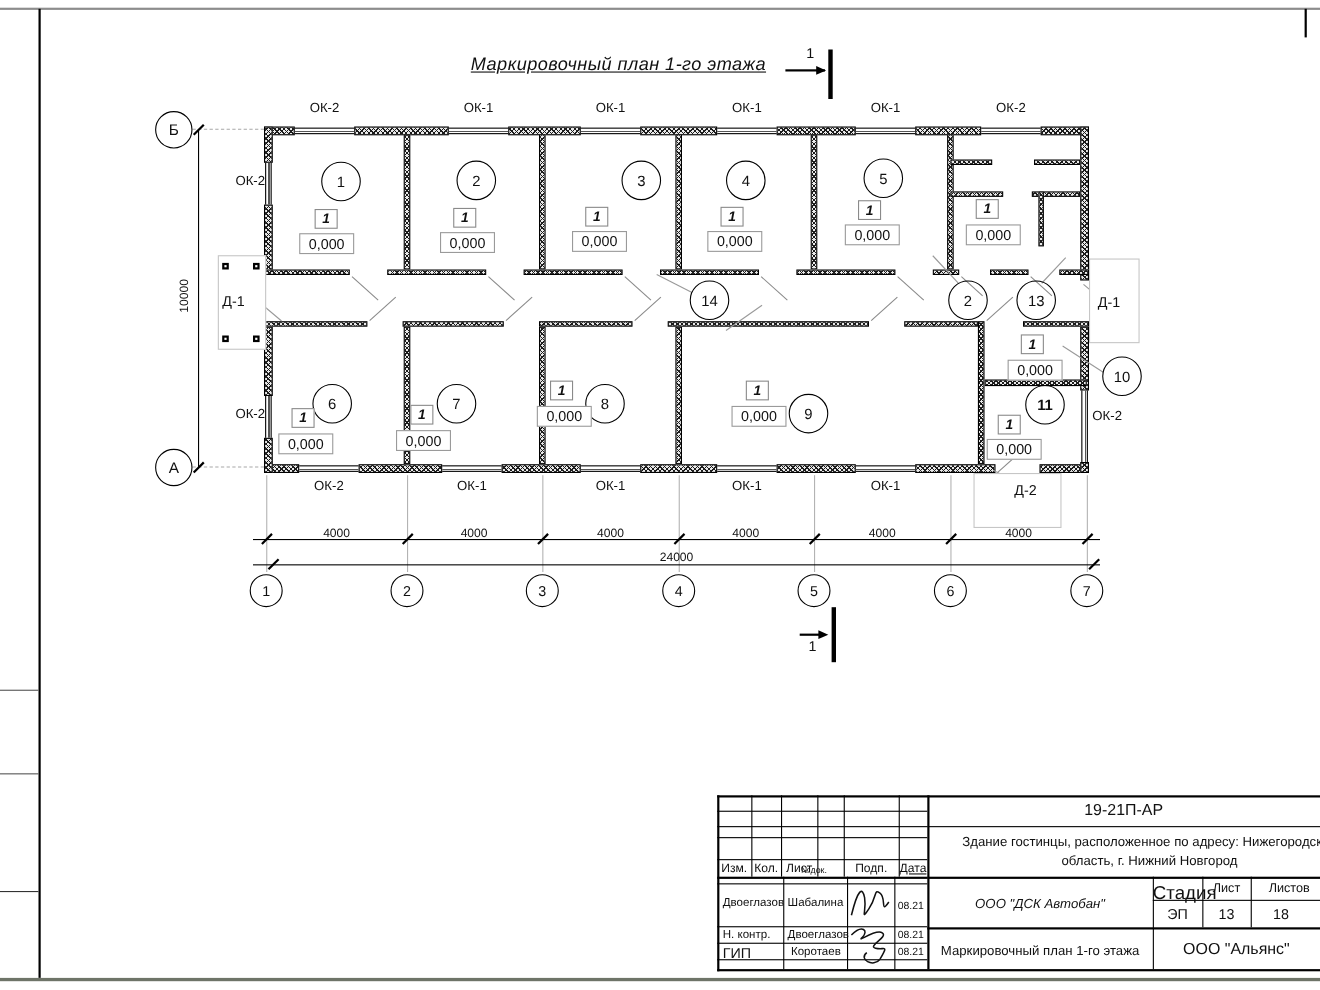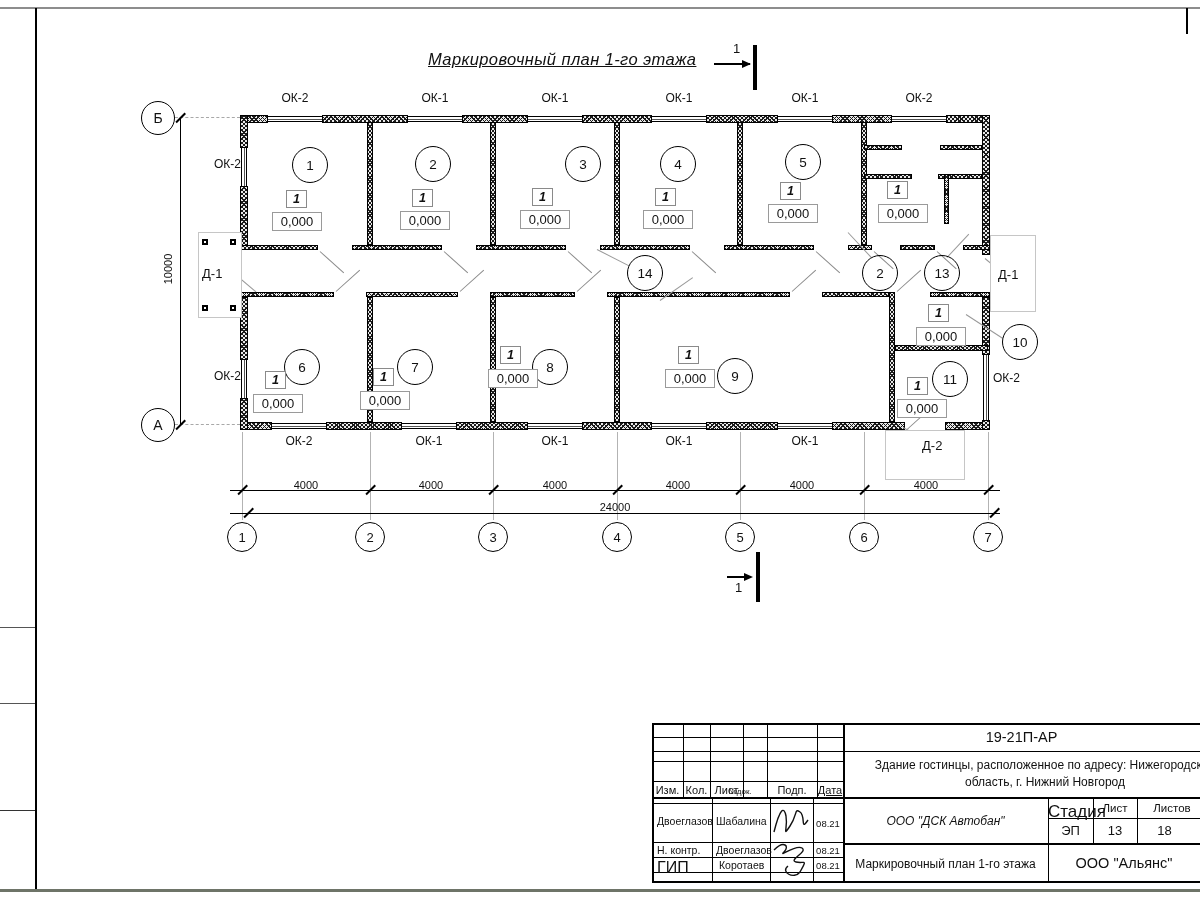--- a/index.html
+++ b/index.html
@@ -200,21 +200,21 @@
 <div class="rc" style="left:292px;top:147px;">1</div>
 <div class="rc" style="left:415px;top:146px;">2</div>
 <div class="rc" style="left:565px;top:146px;">3</div>
 <div class="rc" style="left:660px;top:146px;">4</div>
 <div class="rc" style="left:785px;top:144px;">5</div>
 <div class="rc" style="left:284px;top:349px;">6</div>
 <div class="rc" style="left:397px;top:349px;">7</div>
 <div class="rc" style="left:532px;top:349px;">8</div>
 <div class="rc" style="left:717px;top:358px;">9</div>
 <div class="rc" style="left:1002px;top:324px;">10</div>
-<div class="rc" style="left:932px;top:361px;">11</div>
+<div class="rc" style="left:932px;top:350px;font-weight:bold;">11</div>
 <div class="rc" style="left:862px;top:255px;">2</div>
 <div class="rc" style="left:924px;top:255px;">13</div>
 <div class="rc" style="left:627px;top:255px;">14</div>
 
 <div class="tbx" style="left:286px;top:190px;">1</div>
 <div class="ebox" style="left:272px;top:212px;">0,000</div>
 <div class="tbx" style="left:412px;top:189px;">1</div>
 <div class="ebox" style="left:400px;top:211px;">0,000</div>
 <div class="tbx" style="left:532px;top:188px;">1</div>
 <div class="ebox" style="left:520px;top:210px;">0,000</div>
@@ -296,21 +296,21 @@
   <div class="tbt ctr" style="left:728px;top:787px;width:24px;font-size:8px;text-align:center;">№док.</div>
   <div class="tbt ctr" style="left:767px;top:784px;width:50px;">Подп.</div>
   <div class="tbt ctr" style="left:817px;top:784px;width:26px;text-decoration:underline;">Дата</div>
 
   <div class="tbt" style="left:657px;top:815px;font-size:10.5px;">Двоеглазов</div>
   <div class="tbt" style="left:716px;top:815px;font-size:10.5px;">Шабалина</div>
   <div class="tbt ctr" style="left:813px;top:818px;width:30px;font-size:9.5px;">08.21</div>
   <div class="tbt" style="left:657px;top:844px;font-size:10.5px;">Н. контр.</div>
   <div class="tbt" style="left:716px;top:844px;font-size:10.5px;">Двоеглазов</div>
   <div class="tbt ctr" style="left:813px;top:845px;width:30px;font-size:9.5px;">08.21</div>
-  <div class="tbt" style="left:657px;top:859px;font-size:16px;">ГИП</div>
+  <div class="tbt" style="left:657px;top:859px;font-size:13px;">ГИП</div>
   <div class="tbt" style="left:719px;top:859px;font-size:10.5px;">Коротаев</div>
   <div class="tbt ctr" style="left:813px;top:860px;width:30px;font-size:9.5px;">08.21</div>
 
   <svg style="position:absolute;left:770px;top:802px;" width="44" height="38" viewBox="0 0 44 38">
     <path d="M4,30 C10,6 14,4 16,14 C18,26 12,36 20,24 C28,12 24,6 30,10 C36,14 30,30 38,18" fill="none" stroke="#111" stroke-width="1.4"></path>
   </svg>
   <svg style="position:absolute;left:770px;top:838px;" width="44" height="40" viewBox="0 0 44 40">
     <path d="M4,12 C14,2 20,8 14,14 C8,20 26,6 32,10 C38,14 18,22 26,24 C34,26 38,20 30,34 C24,42 10,34 18,28" fill="none" stroke="#111" stroke-width="1.4"></path>
   </svg>
 

